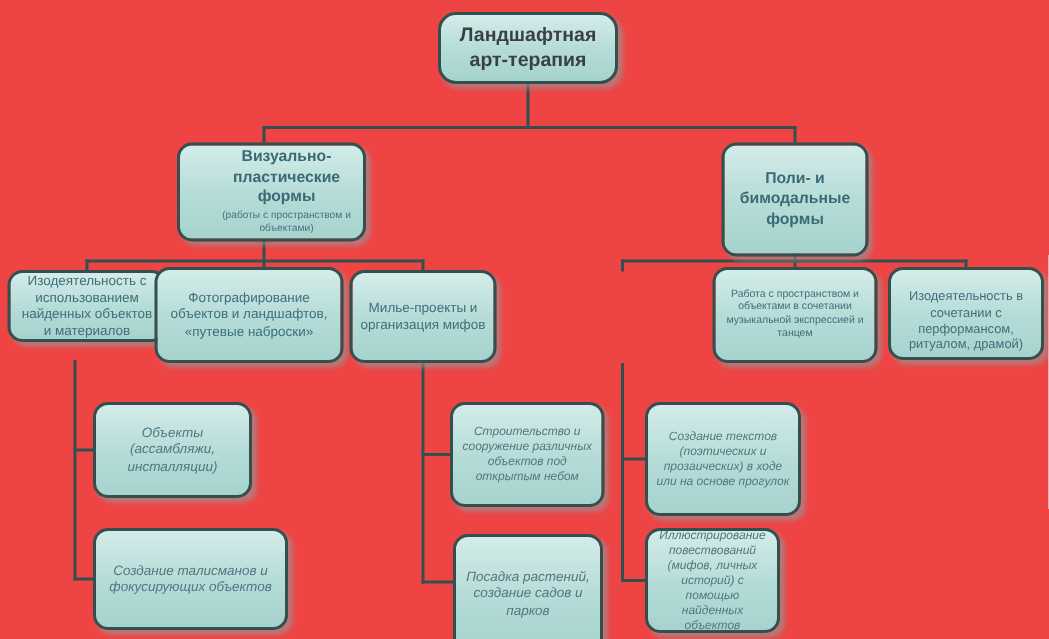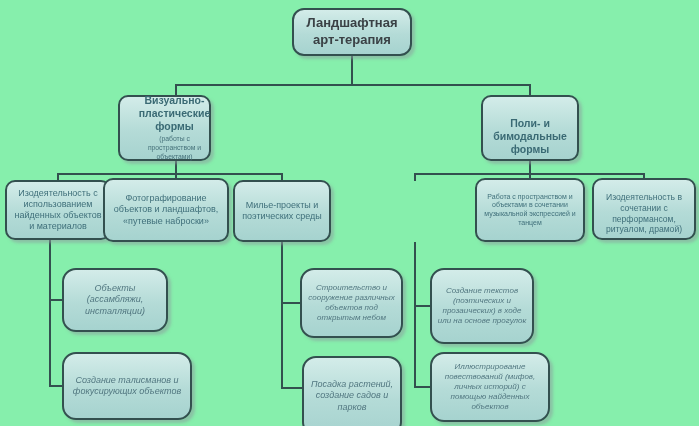--- a/index.html
+++ b/index.html
@@ -1,19 +1,19 @@
 <!DOCTYPE html>
 <html><head>
 <meta charset="utf-8">
 <style>
   html,body{margin:0;padding:0;background:#ffffff;}
   #canvas{
     position:relative;
     width:699px;height:426px;
-    background:#86efac;
+    background:#ef4444;
     font-family:"Liberation Sans", sans-serif;
     overflow:hidden;
   }
   .node{
     position:absolute;
     box-sizing:border-box;
     border:2px solid #33504f;
     border-radius:10px;
     background:linear-gradient(180deg,#d3ece9 0%,#b4dbd7 55%,#a6d3cf 100%);
     box-shadow:3px 3px 3px rgba(140,158,158,0.55);
@@ -54,21 +54,20 @@
     color:#3f6f7a;
   }
   .lvl3-mid{
     font-size:8.6px;
     color:#3f6f7a;
   }
   .leaf{
     font-style:italic;
     font-size:9px;
     color:#527780;
-    border-radius:14px;
   }
   .leaf-small{
     font-size:8px;
     align-items:center;
   }
   .line{
     position:absolute;
     background:#33504f;
   }
 </style>
@@ -103,39 +102,39 @@
   <div class="line" style="left:281px;top:387px;width:22px;height:2px;"></div>
 
   <div class="line" style="left:414px;top:242px;width:2px;height:146px;"></div>
   <div class="line" style="left:414px;top:305px;width:17px;height:2px;"></div>
   <div class="line" style="left:414px;top:386px;width:17px;height:2px;"></div>
 
   <div class="node lvl1" style="left:292px;top:8px;width:120px;height:48px;">
     <span>Ландшафтная арт-терапия</span>
   </div>
 
-  <div class="node lvl2" style="left:118px;top:95px;width:93px;height:66px;padding-left:24px;">
+  <div class="node lvl2" style="left:118px;top:95px;width:126px;height:66px;padding-left:24px;">
     <span>Визуально-пластические формы</span>
     <span class="sublabel">(работы с пространством и объектами)</span>
   </div>
 
-  <div class="node lvl2" style="left:481px;top:95px;width:98px;height:66px;justify-content:flex-end;">
+  <div class="node lvl2" style="left:481px;top:95px;width:98px;height:76px;">
     <span>Поли- и бимодальные формы</span>
   </div>
 
-  <div class="node lvl3" style="left:5px;top:180px;width:106px;height:60px;">
+  <div class="node lvl3" style="left:5px;top:180px;width:106px;height:48px;">
     <span>Изодеятельность с использованием найденных объектов и материалов</span>
   </div>
 
   <div class="node lvl3" style="left:103px;top:178px;width:126px;height:64px;">
     <span>Фотографирование объектов и ландшафтов, «путевые наброски»</span>
   </div>
 
   <div class="node lvl3" style="left:233px;top:180px;width:98px;height:62px;">
-    <span>Милье-проекты и поэтических среды</span>
+    <span>Милье-проекты и организация мифов</span>
   </div>
 
 
   <div class="node lvl3-small" style="left:475px;top:178px;width:110px;height:64px;">
     <span>Работа с пространством и объектами в сочетании музыкальной экспрессией и танцем</span>
   </div>
 
   <div class="node lvl3-mid" style="left:592px;top:178px;width:104px;height:62px;justify-content:flex-end;">
     <span>Изодеятельность в сочетании с перформансом, ритуалом, драмой)</span>
   </div>
@@ -153,17 +152,17 @@
   </div>
 
   <div class="node leaf" style="left:302px;top:356px;width:100px;height:80px;">
     <span>Посадка растений, создание садов и парков</span>
   </div>
 
   <div class="node leaf leaf-small" style="left:430px;top:268px;width:104px;height:76px;">
     <span>Создание текстов (поэтических и прозаических) в ходе или на основе прогулок</span>
   </div>
 
-  <div class="node leaf leaf-small" style="left:430px;top:352px;width:120px;height:70px;">
+  <div class="node leaf leaf-small" style="left:430px;top:352px;width:90px;height:70px;">
     <span>Иллюстрирование повествований (мифов, личных историй) с помощью найденных объектов</span>
   </div>
 
 </div>
 
 </body></html>

